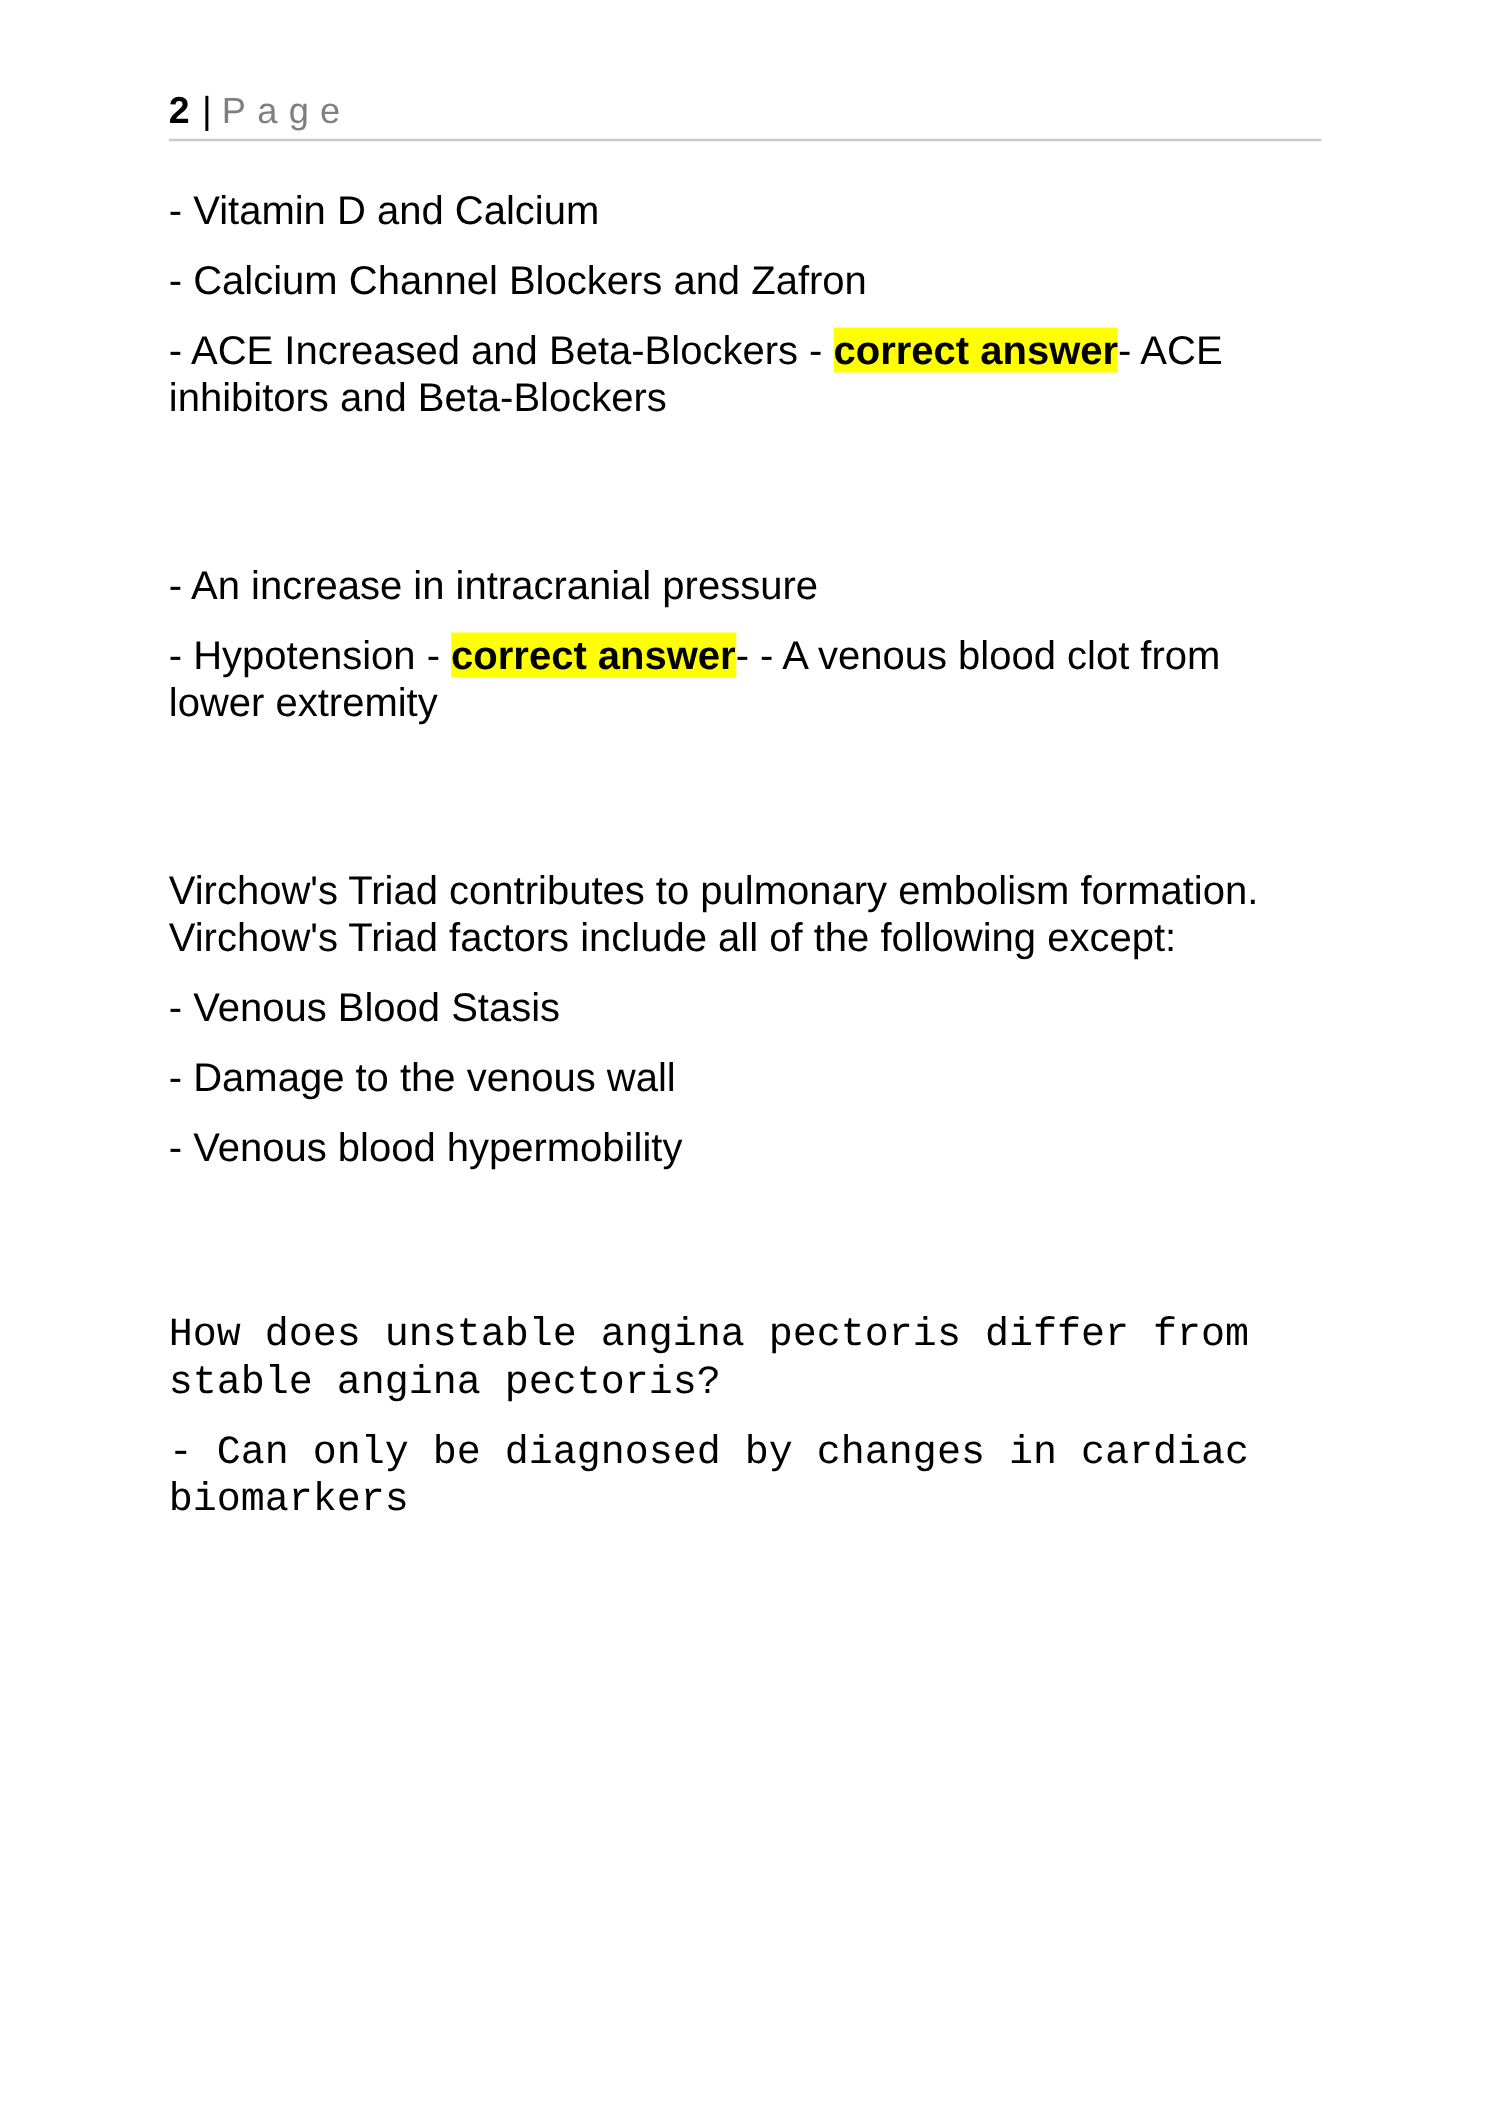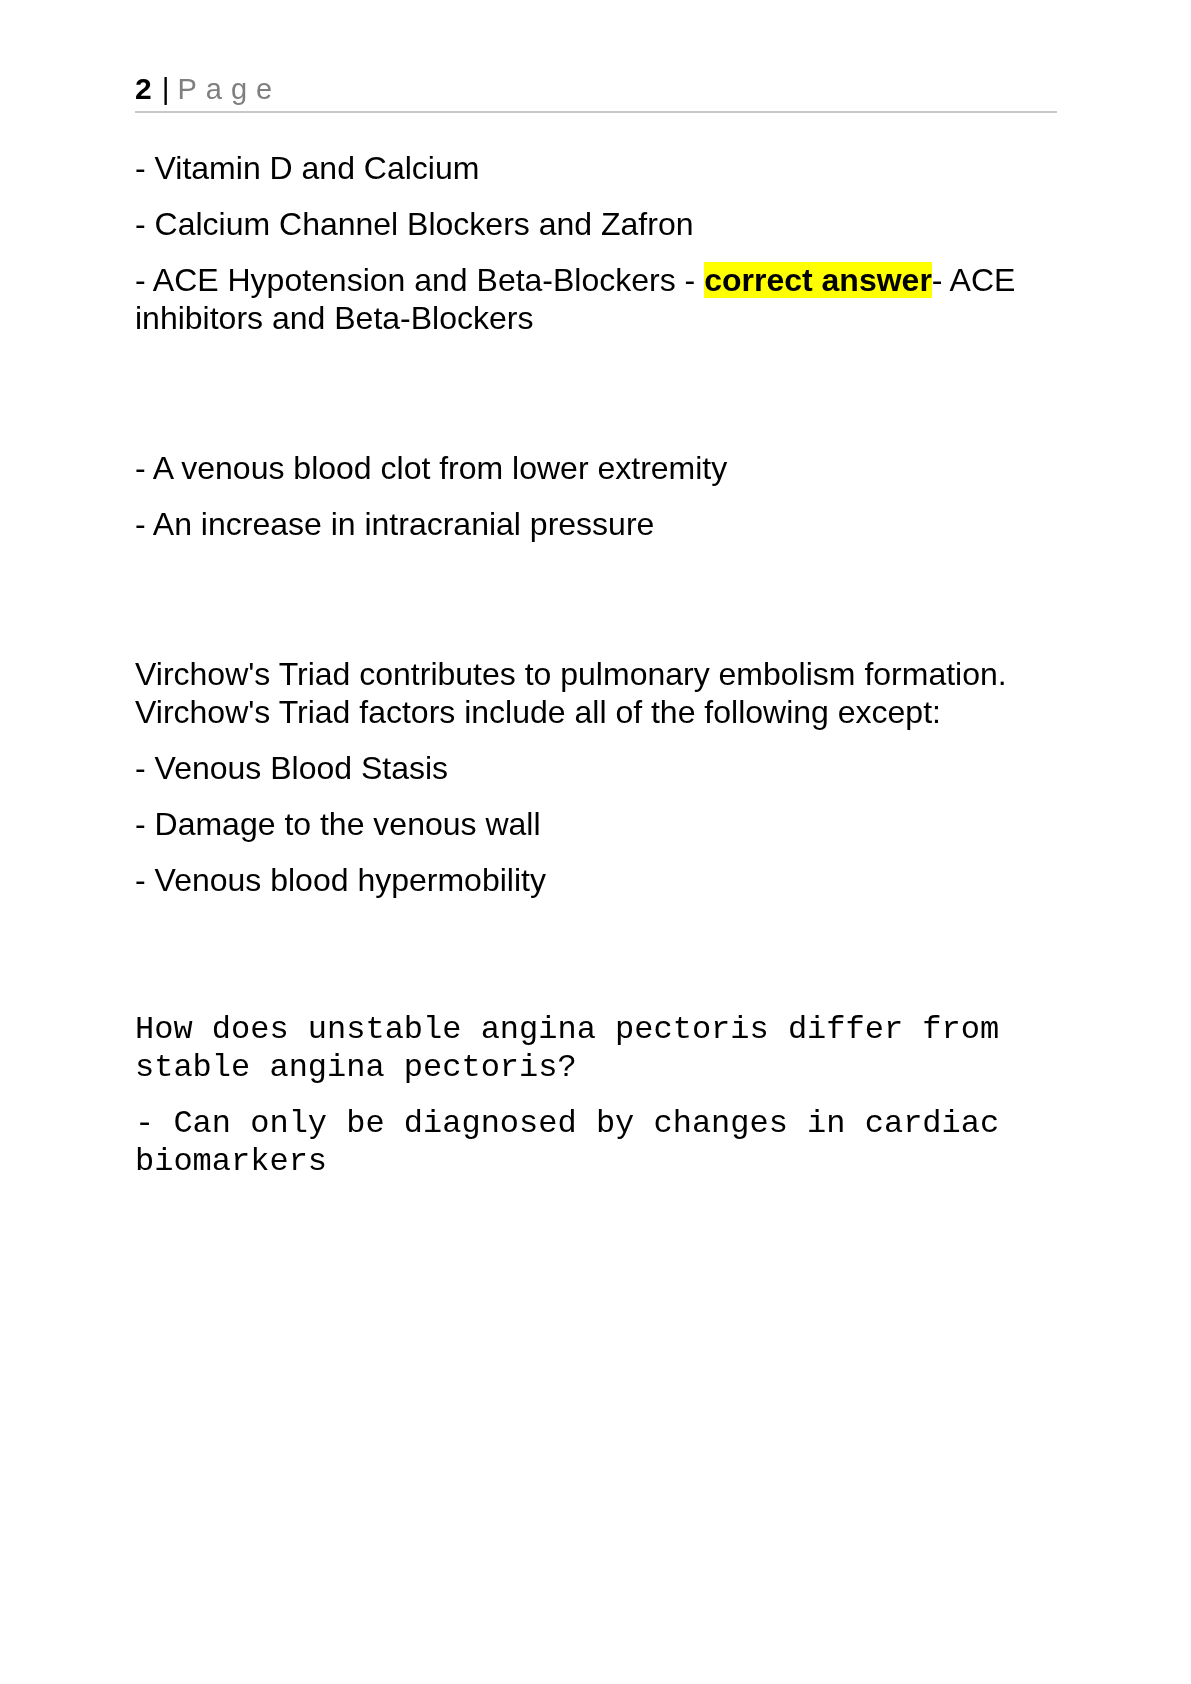--- a/index.html
+++ b/index.html
@@ -47,26 +47,26 @@
 
   <div class="doc-header">
     <span class="page-num">2</span><span class="sep">|</span><span class="page-label">Page</span>
   </div>
 
   <div class="content">
 
     <div class="block">
       <p><span>- Vitamin D and Calcium</span></p>
       <p><span>- Calcium Channel Blockers and Zafron</span></p>
-      <p><span>- ACE Hypotension and Beta-Blockers - </span><mark class="hl">correct answer</mark><span>- ACE inhibitors and Beta-Blockers</span></p>
+      <p><span>- ACE Increased and Beta-Blockers - </span><mark class="hl">correct answer</mark><span>- ACE inhibitors and Beta-Blockers</span></p>
     </div>
 
     <div class="block">
-      <p><span>- A venous blood clot from lower extremity</span></p>
       <p><span>- An increase in intracranial pressure</span></p>
+      <p><span>- Hypotension - </span><mark class="hl">correct answer</mark><span>- - A venous blood clot from lower extremity</span></p>
     </div>
 
     <div class="block">
       <p><span>Virchow's Triad contributes to pulmonary embolism formation. Virchow's Triad factors include all of the following except:</span></p>
       <p><span>- Venous Blood Stasis</span></p>
       <p><span>- Damage to the venous wall</span></p>
       <p><span>- Venous blood hypermobility</span></p>
     </div>
 
     <div class="block">

